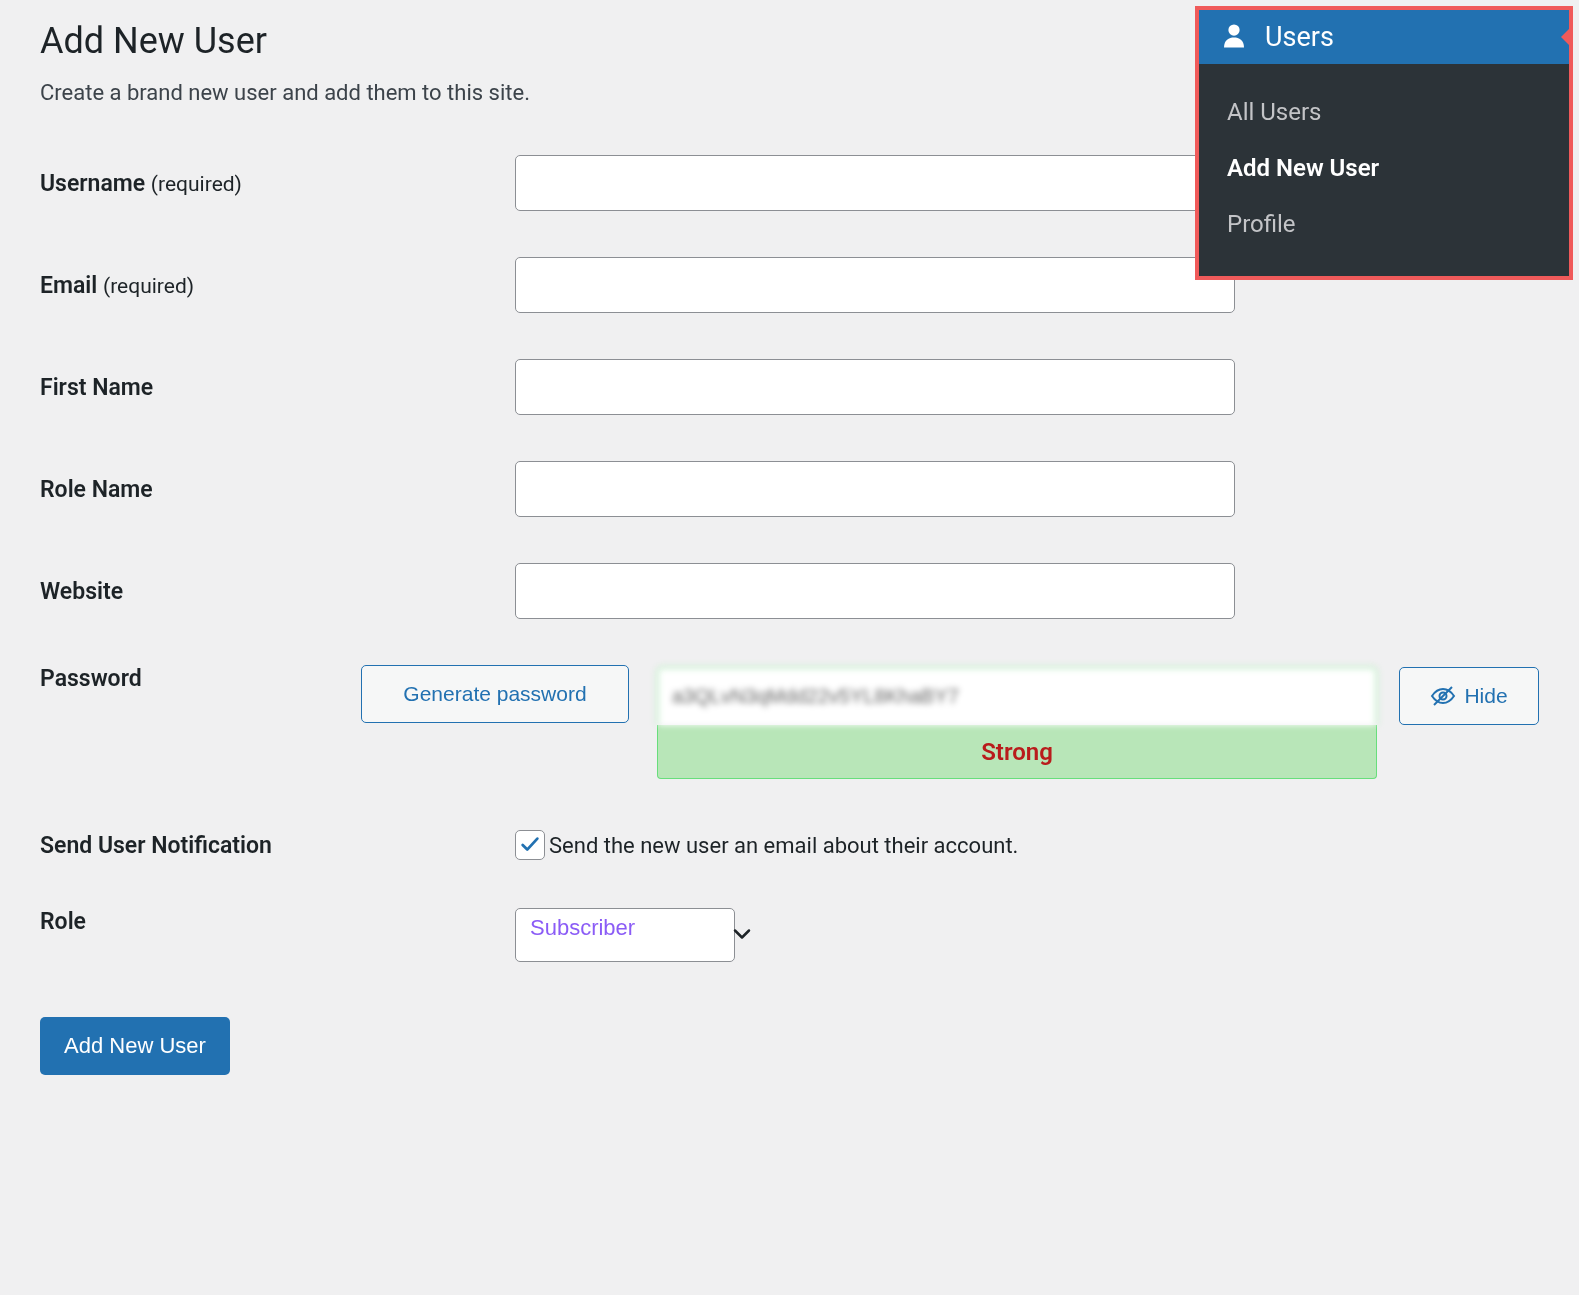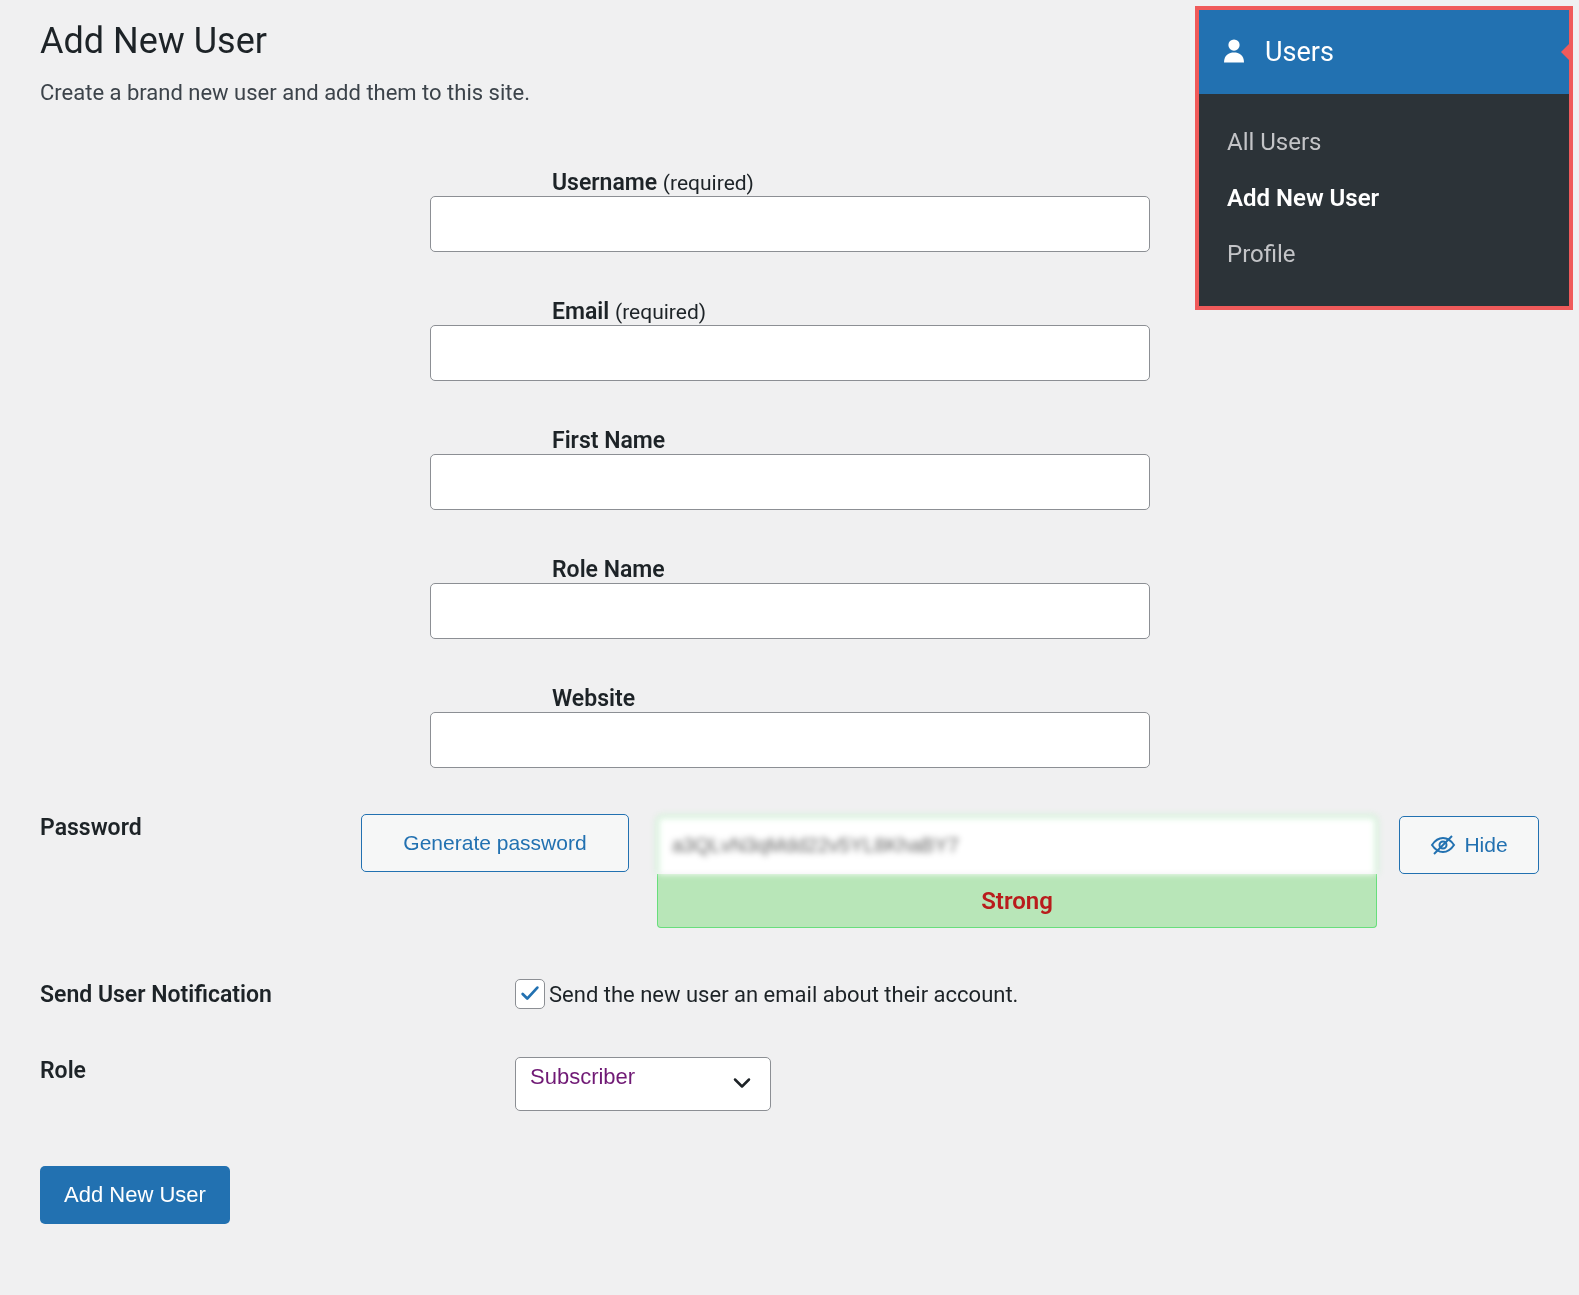--- a/index.html
+++ b/index.html
@@ -21,27 +21,26 @@
     }
     h1 {
       font-size: 36px;
       font-weight: 400;
       color: #1d2327;
       margin-bottom: 18px;
     }
     .subtitle {
       font-size: 22px;
       color: #3c434a;
-      margin-bottom: 64px;
+      margin-bottom: 50px;
     }
     .form-row {
       display: flex;
       align-items: center;
       margin-bottom: 46px;
-      flex-direction: column;
     }
     .form-label {
       width: 475px;
       font-size: 23px;
       font-weight: 600;
       color: #1d2327;
     }
     .required {
       font-weight: 400;
       font-size: 21px;
@@ -164,30 +163,30 @@
     }
     .role-row {
       display: flex;
       margin-bottom: 55px;
     }
     .select-wrap {
       position: relative;
       width: 250px;
     }
     .role-select {
-      width: 256px;
+      width: 220px;
       height: 54px;
       border: 1px solid #8c8f94;
       border-radius: 5px;
       background: #fff;
       font-size: 22px;
       padding: 0 40px 16px 14px;
       appearance: none;
       cursor: pointer;
-      color: #701a75;
+      color: #8b5cf6;
     }
     .select-chevron {
       position: absolute;
       right: 14px;
       top: 50%;
       transform: translateY(-50%);
       pointer-events: none;
     }
     .submit-btn {
       background: #2271b1;
@@ -208,21 +207,21 @@
       background: #1d2327;
     }
     .sidebar-header {
       background: #2271b1;
       color: #fff;
       display: flex;
       align-items: center;
       gap: 16px;
       padding: 14px 20px;
       position: relative;
-      height: 84px;
+      height: 54px;
     }
     .sidebar-header-text {
       font-size: 27px;
     }
     .sidebar-pointer {
       position: absolute;
       right: -3px;
       top: 50%;
       transform: translateY(-50%);
       width: 0;

